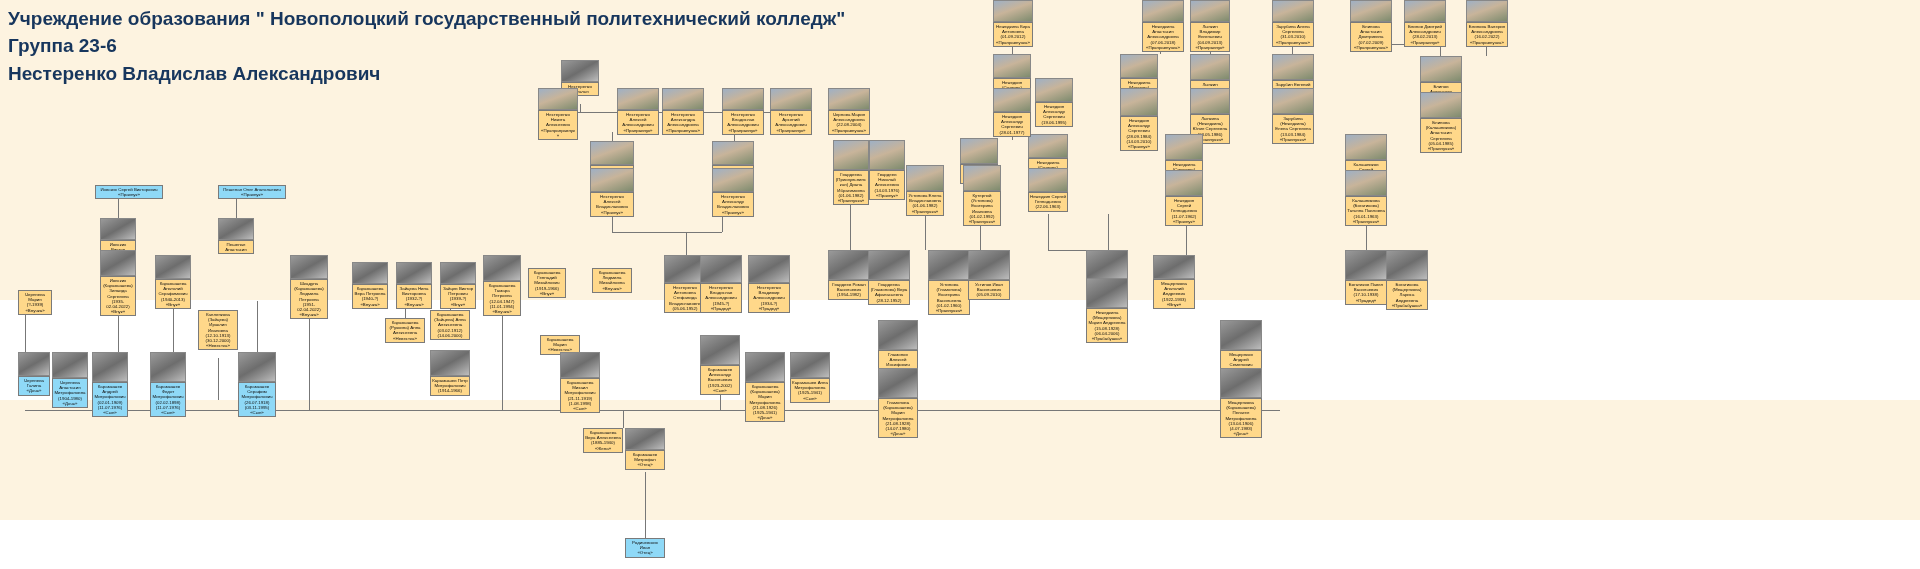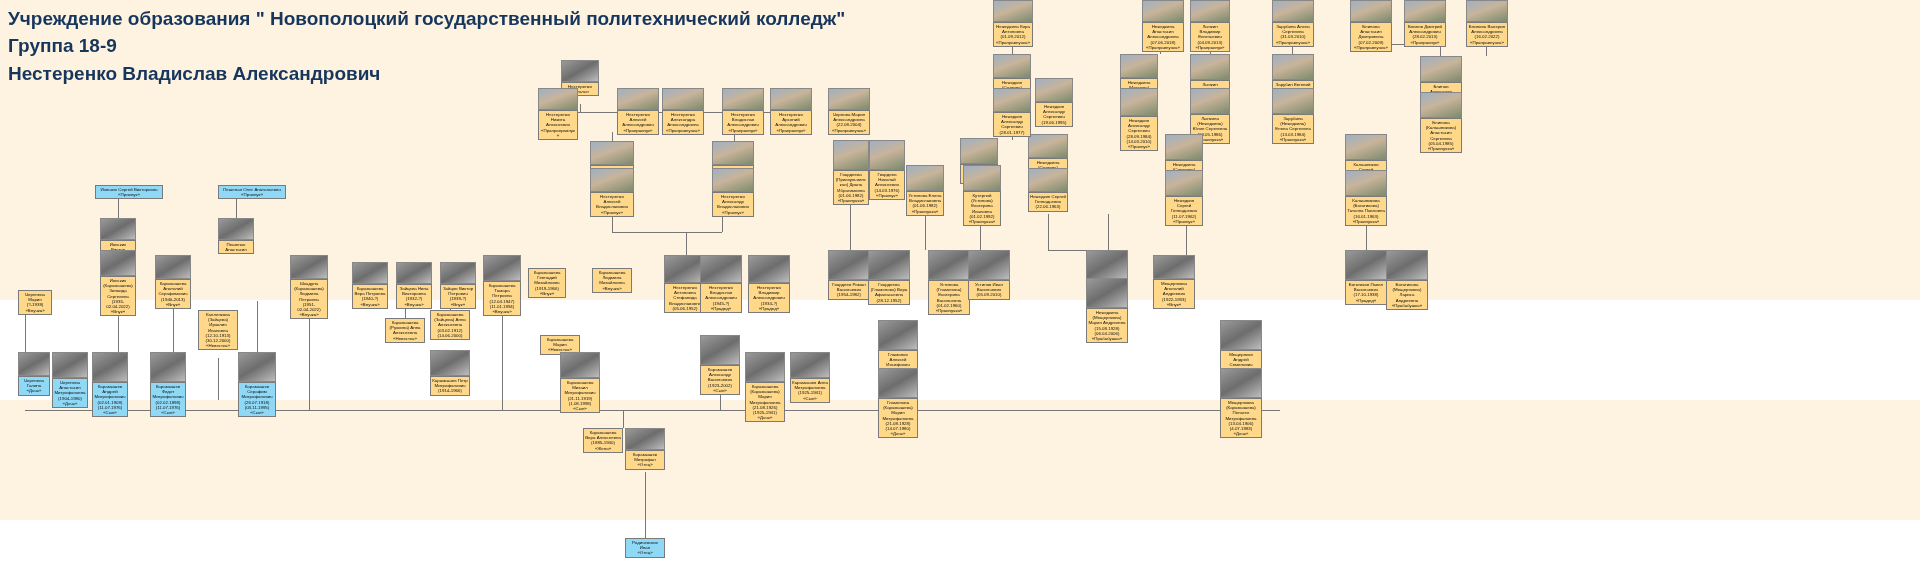--- a/index.html
+++ b/index.html
@@ -68,21 +68,21 @@
 <body>
 
 <div class="band" id="band1"></div>
 <div class="band" id="band2"></div>
 <div id="band-white-1"></div>
 <div class="band" id="band3"></div>
 <div id="band-white-2"></div>
 
 <div id="title-block">
   <div id="org-title">Учреждение образования " Новополоцкий государственный политехнический колледж"</div>
-  <div id="group-title">Группа 18-9</div>
+  <div id="group-title">Группа 23-6</div>
   <div id="student-name">Нестеренко  Владислав  Александрович</div>
 </div>
 
 <div id="edges-layer">
     <div class="ln lv" style="left: 580px; top: 104px; height: 8px;"></div>
     <div class="ln lh" style="left: 560px; top: 112px; width: 240px;"></div>
     <div class="ln lv" style="left: 612px; top: 132px; height: 9px;"></div>
     <div class="ln lv" style="left: 734px; top: 132px; height: 9px;"></div>
     <div class="ln lv" style="left: 612px; top: 214px; height: 18px;"></div>
     <div class="ln lh" style="left: 612px; top: 232px; width: 110px;"></div>

